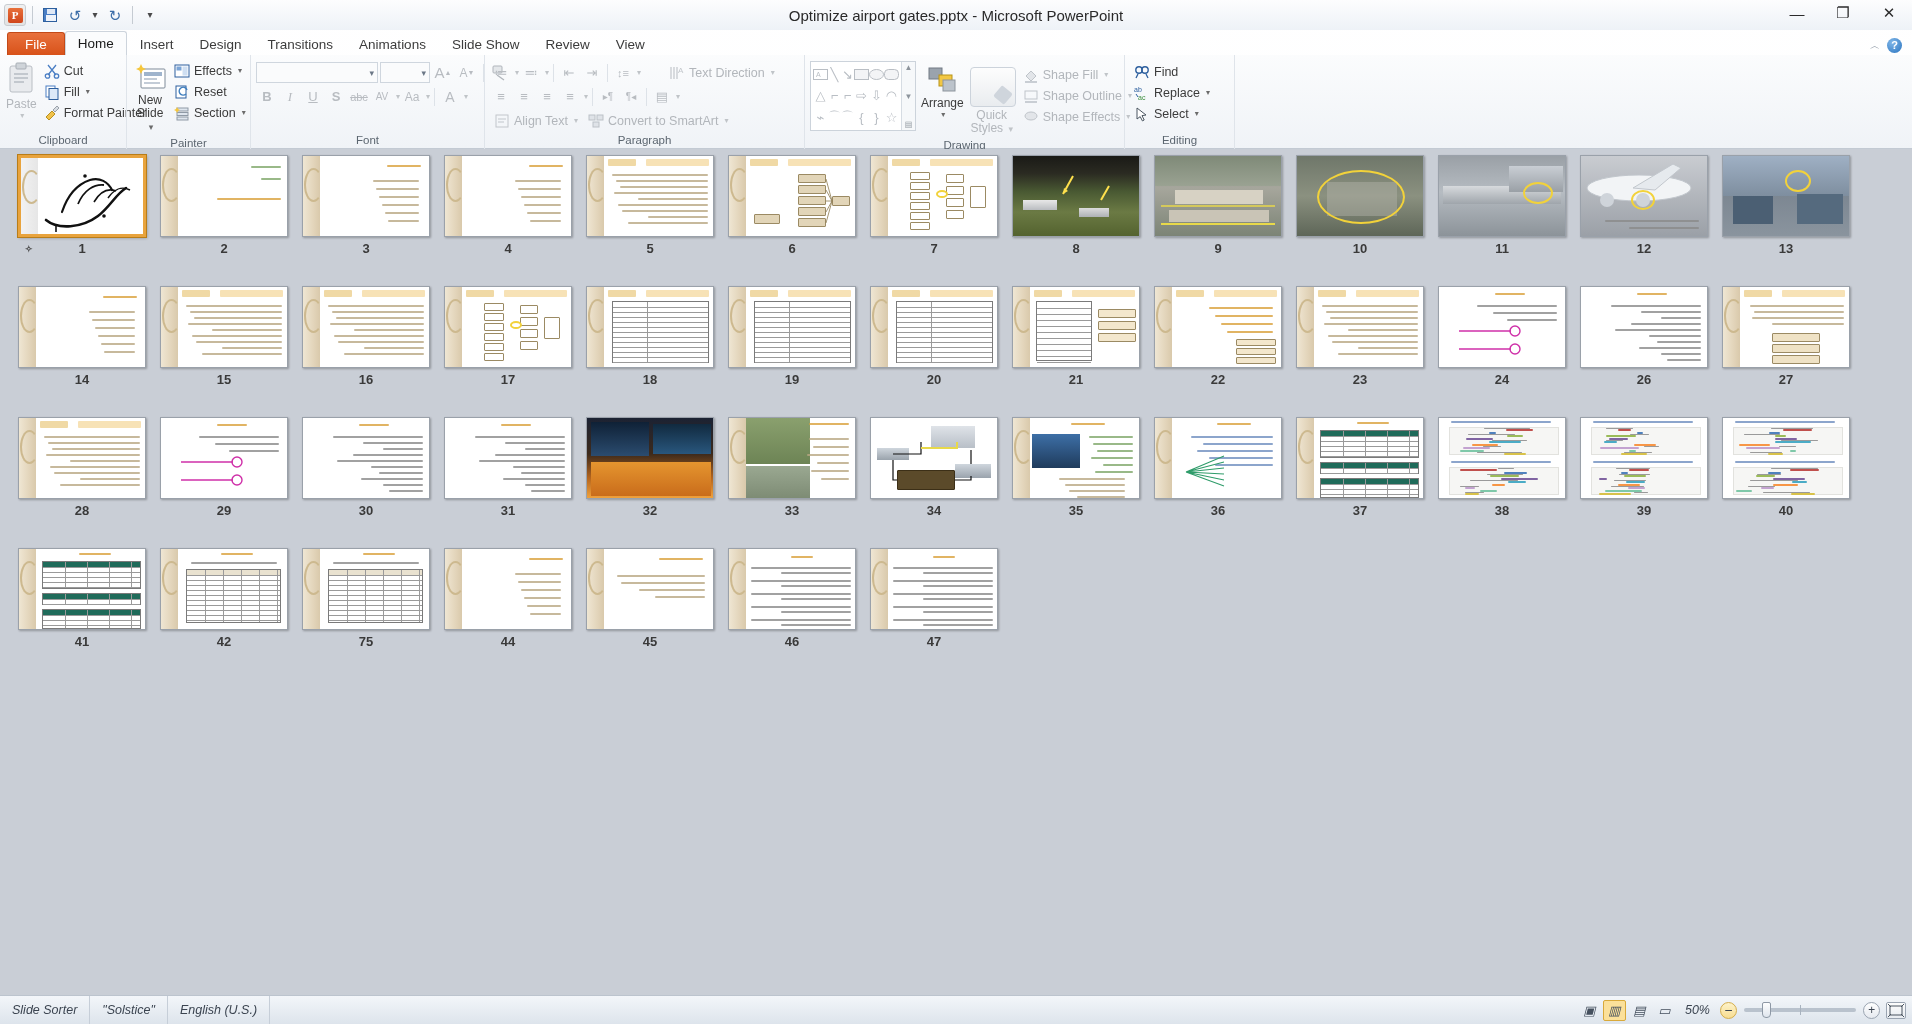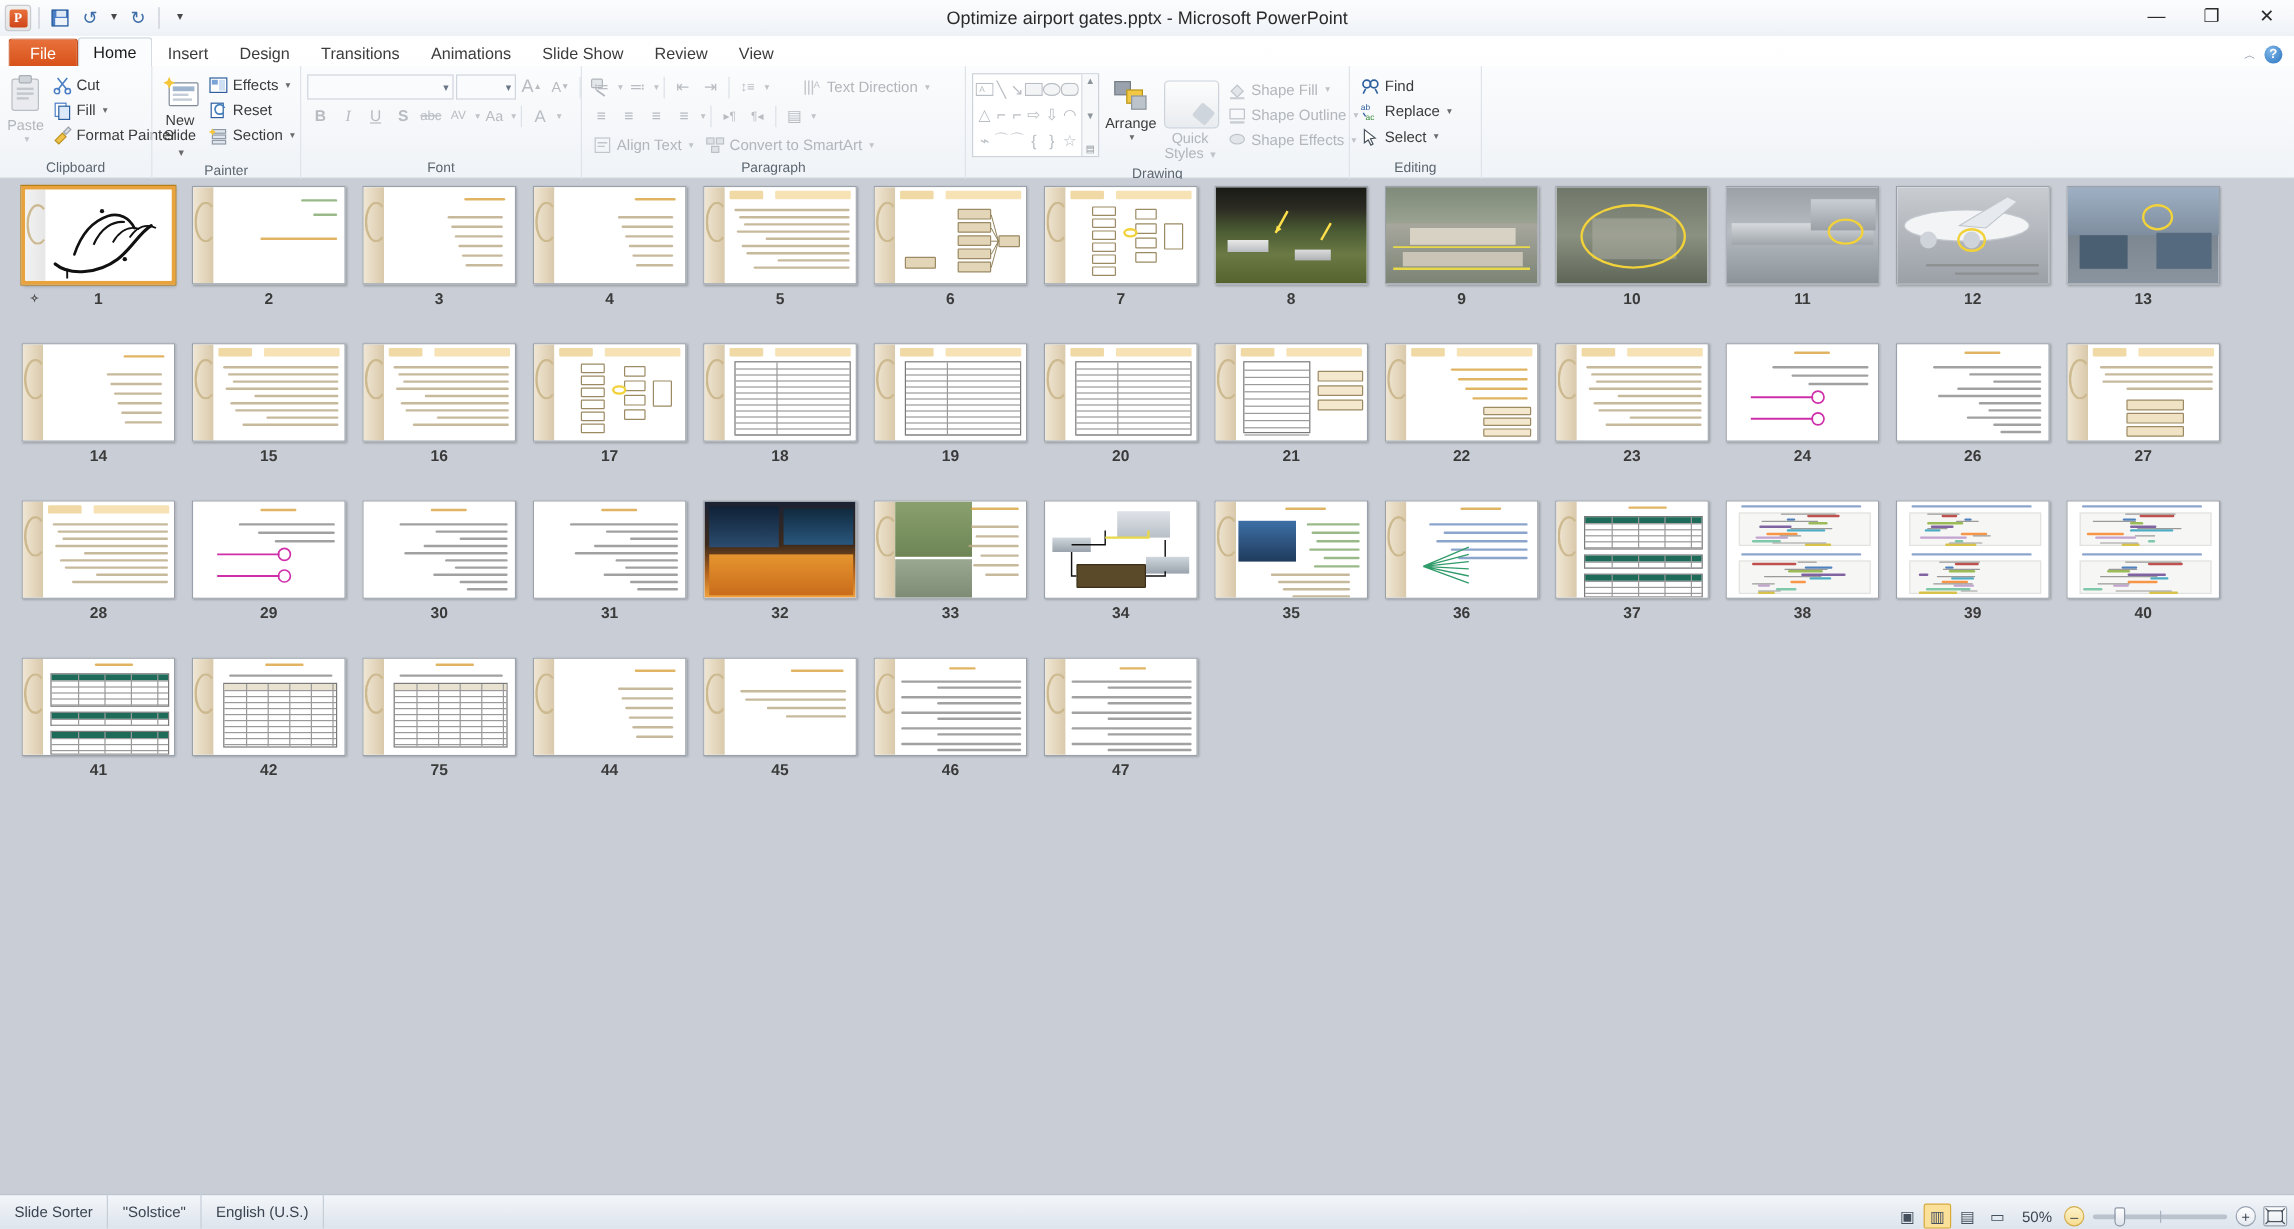--- a/index.html
+++ b/index.html
@@ -142,23 +142,23 @@
   .ln.blk { background:#8a8a8a; }
   .box { position:absolute; background:#e2d5b8; border:1px solid #9b8a63; border-radius:1px;}
   .tbl { position:absolute; border:1px solid #7a7a7a; background:#fff; }
   .tbl .r { position:absolute; left:0; right:0; height:1px; background:#9a9a9a; }
   .tbl .c { position:absolute; top:0; bottom:0; width:1px; background:#9a9a9a; }
   .photo { position:absolute; background-size:cover; }
   .gbar { position:absolute; height:2px; border-radius:1px; }
   .circ { position:absolute; border:2px solid #f2d23a; border-radius:50%; }
 
   
-  .status { height:29px; flex:none; display:flex; align-items:flex-end;
+  .status { height:29px; flex:none; display:flex; align-items:center;
      background:linear-gradient(#f3f6fa,#dde4ec); border-top:1px solid #bcc4ce;
-     font-size:12.5px; color:#3b4450; }
+     font-size:12.5px; color:#3b4450;font-style:italic; }
   .sitem { padding:0 12px; height:29px; display:flex; align-items:center;
      border-right:1px solid #c6ced8; }
   .sright { margin-left:auto; display:flex; align-items:center; gap:0; padding-right:6px; }
   .vbtn { width:23px;height:21px; margin:0 1px; border:1px solid transparent; border-radius:2px;
      display:flex;align-items:center;justify-content:center; color:#45505e; font-size:13px; }
   .vbtn.on { background:#fbe09a; border-color:#d9a93a; }
   .zlbl { padding:0 10px 0 8px; font-size:12.5px; }
   .zminus,.zplus { width:17px;height:17px;border-radius:50%;border:1px solid #9aa4b1;
      display:flex;align-items:center;justify-content:center;font-size:12px;
      background:linear-gradient(#fefefe,#e6eaf0); color:#3b4450; }

